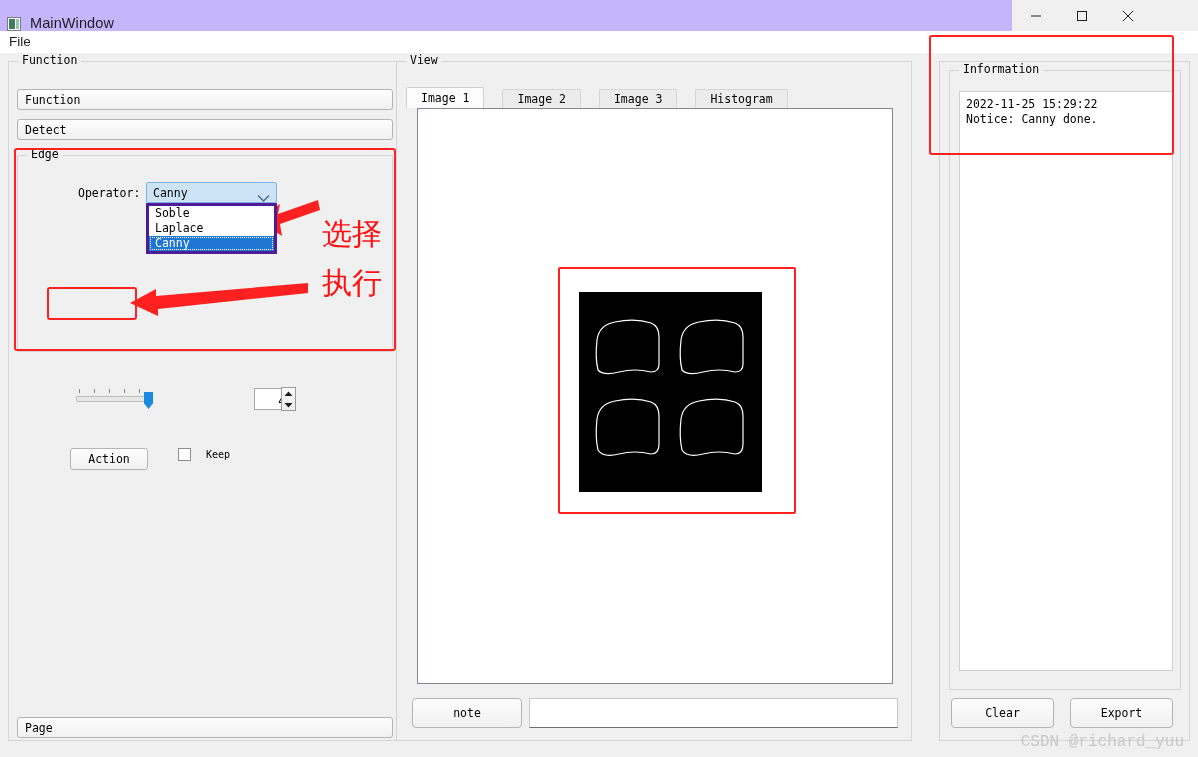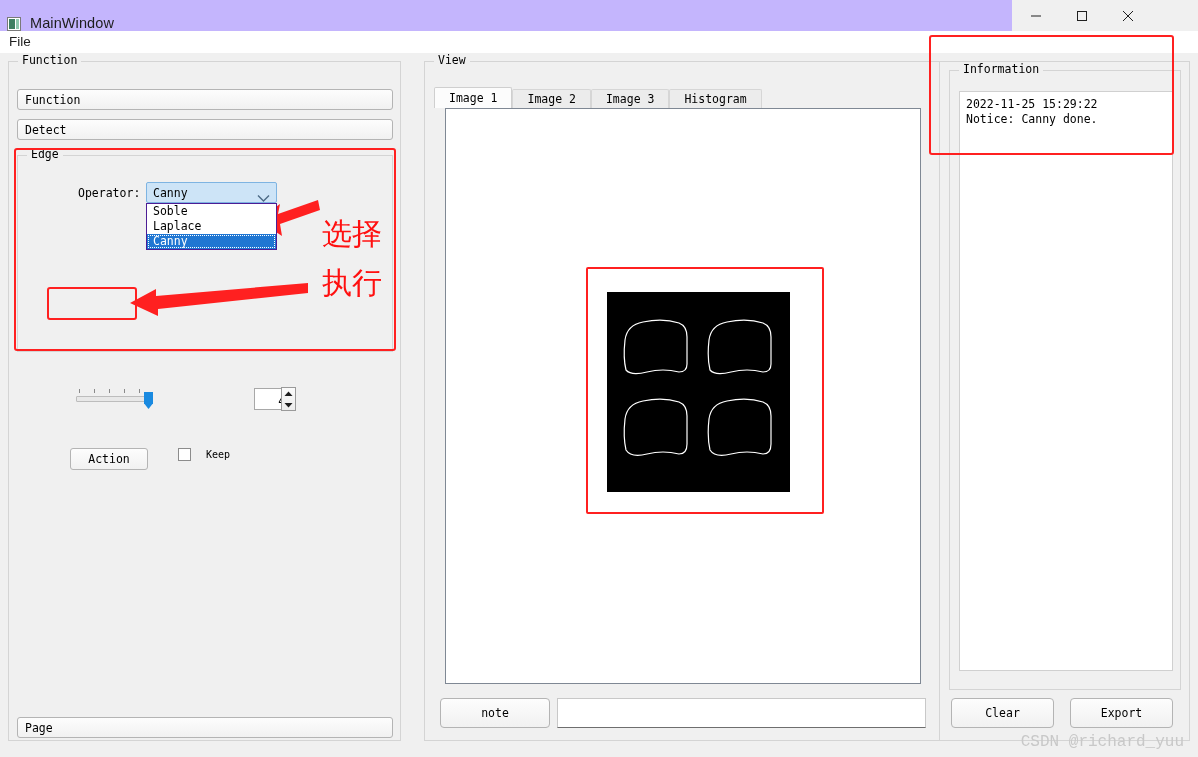--- a/index.html
+++ b/index.html
@@ -67,21 +67,21 @@
   .gbox > .gtitle {
     position: absolute; top: -9px; left: 9px;
     background: #f0f0f0; padding: 0 4px;
     font-family: "DejaVu Sans Mono", monospace;
     font-size: 11.5px; color: #000;
     white-space: nowrap;
   }
 
   
   #panel-function { left: 8px; top: 8px; width: 393px; height: 680px; }
-  #panel-view     { left: 424px; top: 8px; width: 516px; height: 680px; }
+  #panel-view     { left: 396px; top: 8px; width: 516px; height: 680px; }
   #panel-info     { left: 939px; top: 8px; width: 251px; height: 680px; }
 
   
   .qbtn {
     background: linear-gradient(#fdfdfd, #f1f1f1);
     border: 1px solid #b4b4b4;
     border-radius: 3px;
     font-family: "DejaVu Sans Mono", monospace;
     font-size: 11.5px;
     color: #000;
@@ -117,21 +117,21 @@
     display: flex; align-items: center;
   }
   #combo-operator-value {
     font-family: "DejaVu Sans Mono", monospace; font-size: 11.5px;
     color: #000; margin-left: 6px;
   }
   #combo-chevron { position: absolute; right: 6px; top: 6px; }
 
   #combo-popup {
     position: absolute; left: 128px; top: 47px; width: 131px;
-    background: #ffffff; border: 1px solid #4c1d95;
+    background: #ffffff; border: 3px solid #4c1d95;
     z-index: 40;
   }
   .combo-item {
     height: 15px; line-height: 15px; padding-left: 6px;
     font-family: "DejaVu Sans Mono", monospace; font-size: 11.5px;
     color: #000; white-space: nowrap;
   }
   .combo-item.selected {
     background: #1f76d2; color: #ffffff;
     outline: 1px dotted #ffffff; outline-offset: -2px;
@@ -198,21 +198,21 @@
     position: absolute; left: 9px; top: 25px; height: 21px;
     display: flex; align-items: flex-end;
   }
   .tab {
     height: 19px; line-height: 19px;
     padding: 0 14px;
     font-family: "DejaVu Sans Mono", monospace; font-size: 11.5px;
     color: #000;
     background: #ececec;
     border: 1px solid #d6d6d6; border-bottom: none;
-    margin-right: 0;
+    margin-right: 18px;
     border-radius: 2px 2px 0 0;
   }
   .tab.active {
     background: #fcfcfc; height: 21px; line-height: 21px;
     border-color: #cfcfcf;
   }
   #image-area {
     position: absolute; left: 20px; top: 46px; width: 476px; height: 576px;
     background: #ffffff; border: 1px solid #7f8894;
     overflow: hidden;

